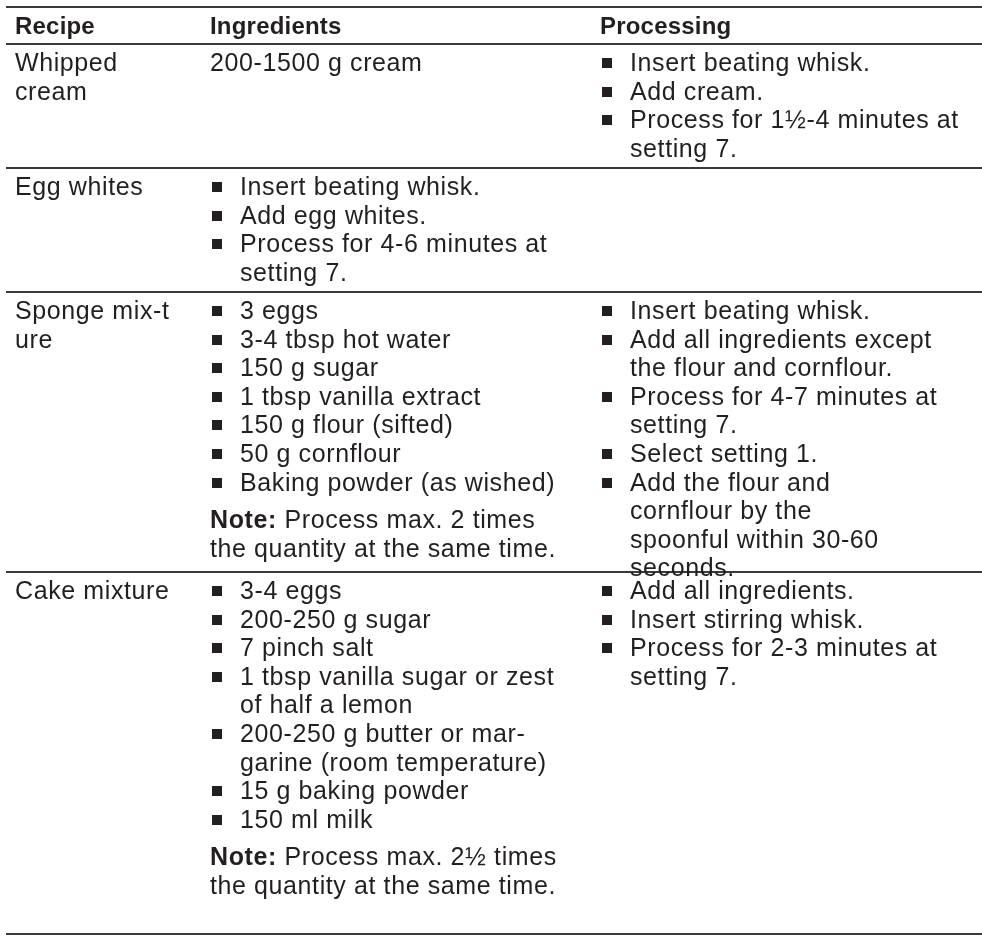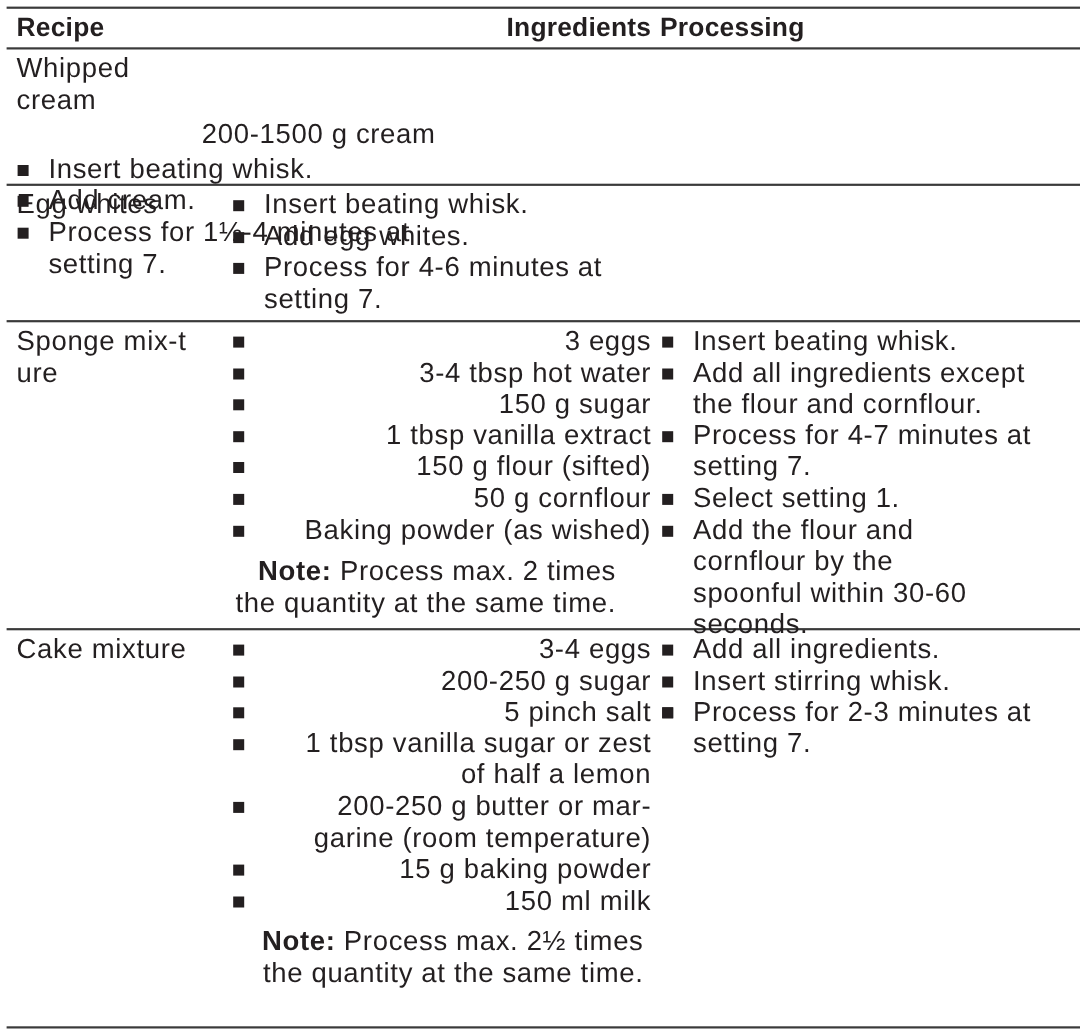--- a/index.html
+++ b/index.html
@@ -2,31 +2,31 @@
 <html><head>
   <meta charset="utf-8">
   <style>
     html, body { margin: 0; padding: 0; background: #ffffff; }
     body { width: 982px; height: 938px; overflow: hidden; position: relative;
            font-family: "Liberation Sans", "DejaVu Sans", sans-serif; color: #231f20; }
     .tbl { position: absolute; left: 6px; top: 6px; width: 976px; border-top: 2px solid #3a3a3a; }
     .row { display: flex; border-bottom: 2px solid #3a3a3a; }
     .row.head { height: 35px; }
     .col1 { width: 196px; padding-left: 9px; box-sizing: border-box; }
-    .col2 { width: 390px; padding-left: 8px; box-sizing: border-box; text-align: right; }
+    .col2 { width: 390px; padding-left: 8px; box-sizing: border-box; }
     .col3 { flex: 1; padding-left: 8px; box-sizing: border-box; }
     .head .cell { font-weight: bold; font-size: 24px; line-height: 35px; letter-spacing: 0.2px; }
     .cell { font-size: 25px; line-height: 28.6px; letter-spacing: 0.6px; }
     .body .cell { padding-top: 3px; }
     ul { list-style: none; margin: 0; padding: 0; }
     li { position: relative; padding-left: 30px; }
     li .bullet { position: absolute; left: 2px; top: 10px; width: 10px; height: 10px; background: #231f20; }
     .note { margin-top: 9px; }
     .note b { font-weight: bold; }
-    .r1 { height: 122px; flex-direction: column; }
+    .r1 { height: 122px; }
     .r2 { height: 122px; }
     .r3 { height: 278px; }
     .r4 { height: 360px; }
   </style>
 </head>
 <body>
 
 <div class="tbl">
   <div class="row head">
     <div class="cell col1">Recipe</div>
@@ -81,21 +81,21 @@
       </ul>
     </div>
   </div>
 
   <div class="row body r4">
     <div class="cell col1">Cake mixture</div>
     <div class="cell col2">
       <ul>
         <li><span class="bullet"></span><span>3-4 eggs</span></li>
         <li><span class="bullet"></span><span>200-250 g sugar</span></li>
-        <li><span class="bullet"></span><span>5 pinch salt</span></li>
+        <li><span class="bullet"></span><span>7 pinch salt</span></li>
         <li><span class="bullet"></span><span style="display:inline-block;width:340px">1 tbsp vanilla sugar or zest of half a lemon</span></li>
         <li><span class="bullet"></span><span style="display:inline-block;width:340px">200-250 g butter or mar-garine (room temperature)</span></li>
         <li><span class="bullet"></span><span>15 g baking powder</span></li>
         <li><span class="bullet"></span><span>150 ml milk</span></li>
       </ul>
       <div class="note" style="width:375px"><b>Note:</b><span> Process max. 2½ times the quantity at the same time.</span></div>
     </div>
     <div class="cell col3">
       <ul>
         <li><span class="bullet"></span><span>Add all ingredients.</span></li>

